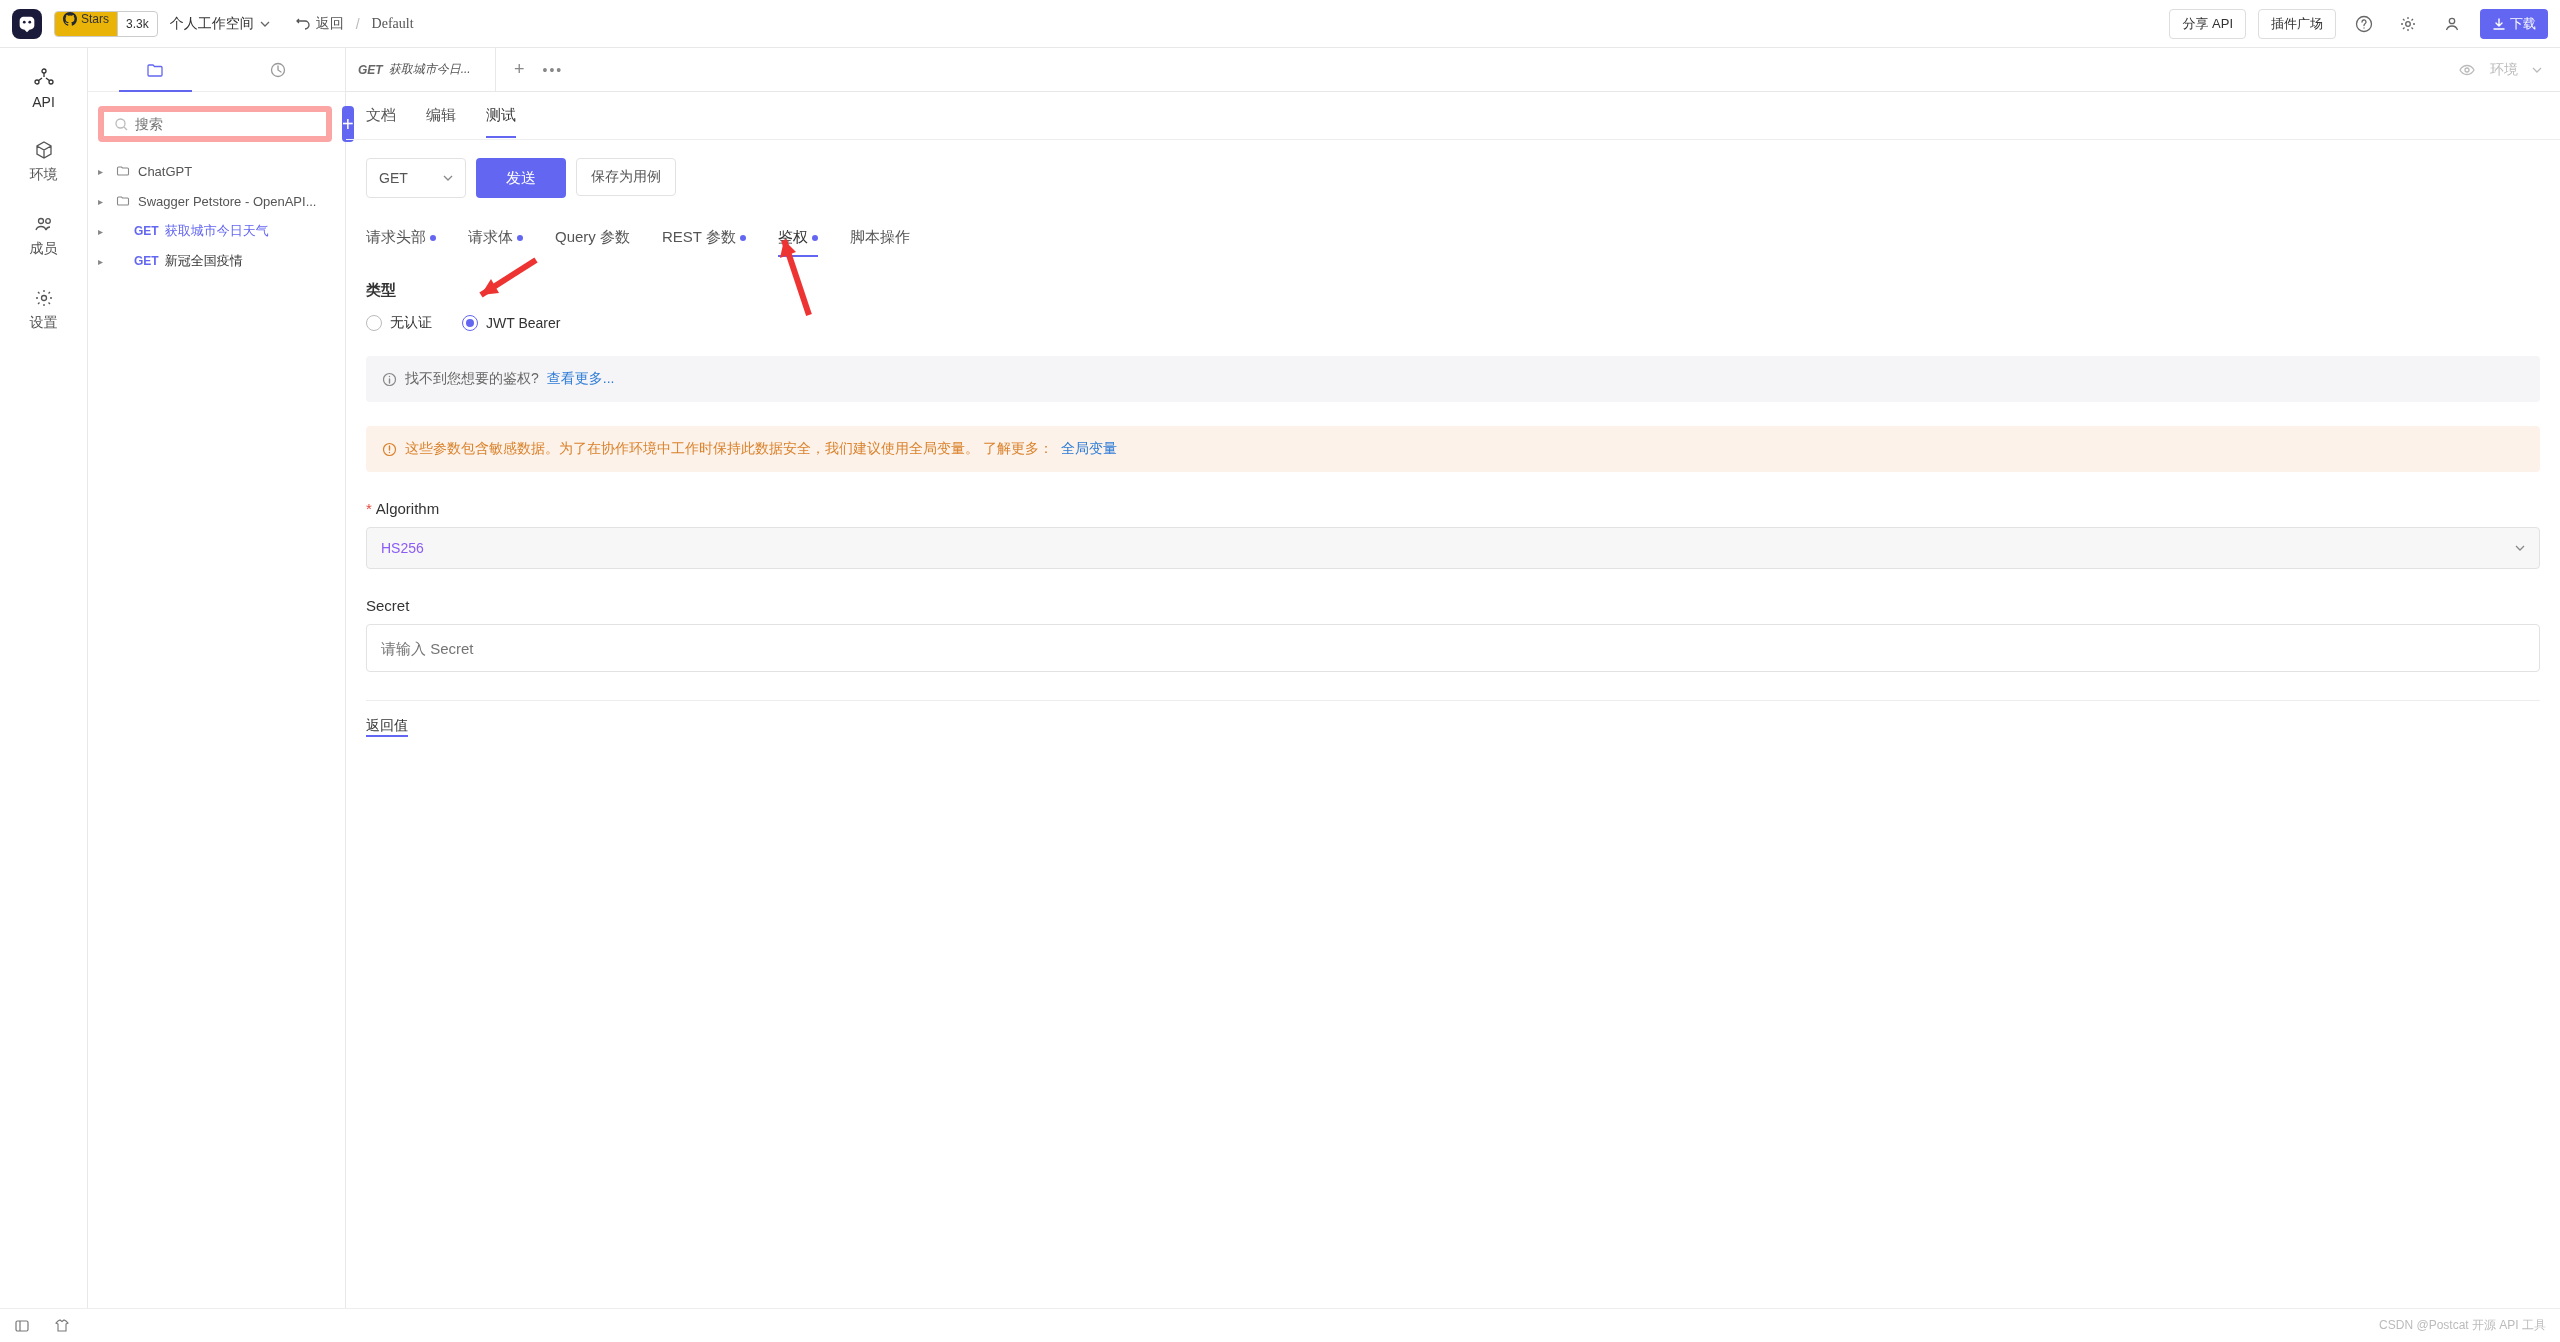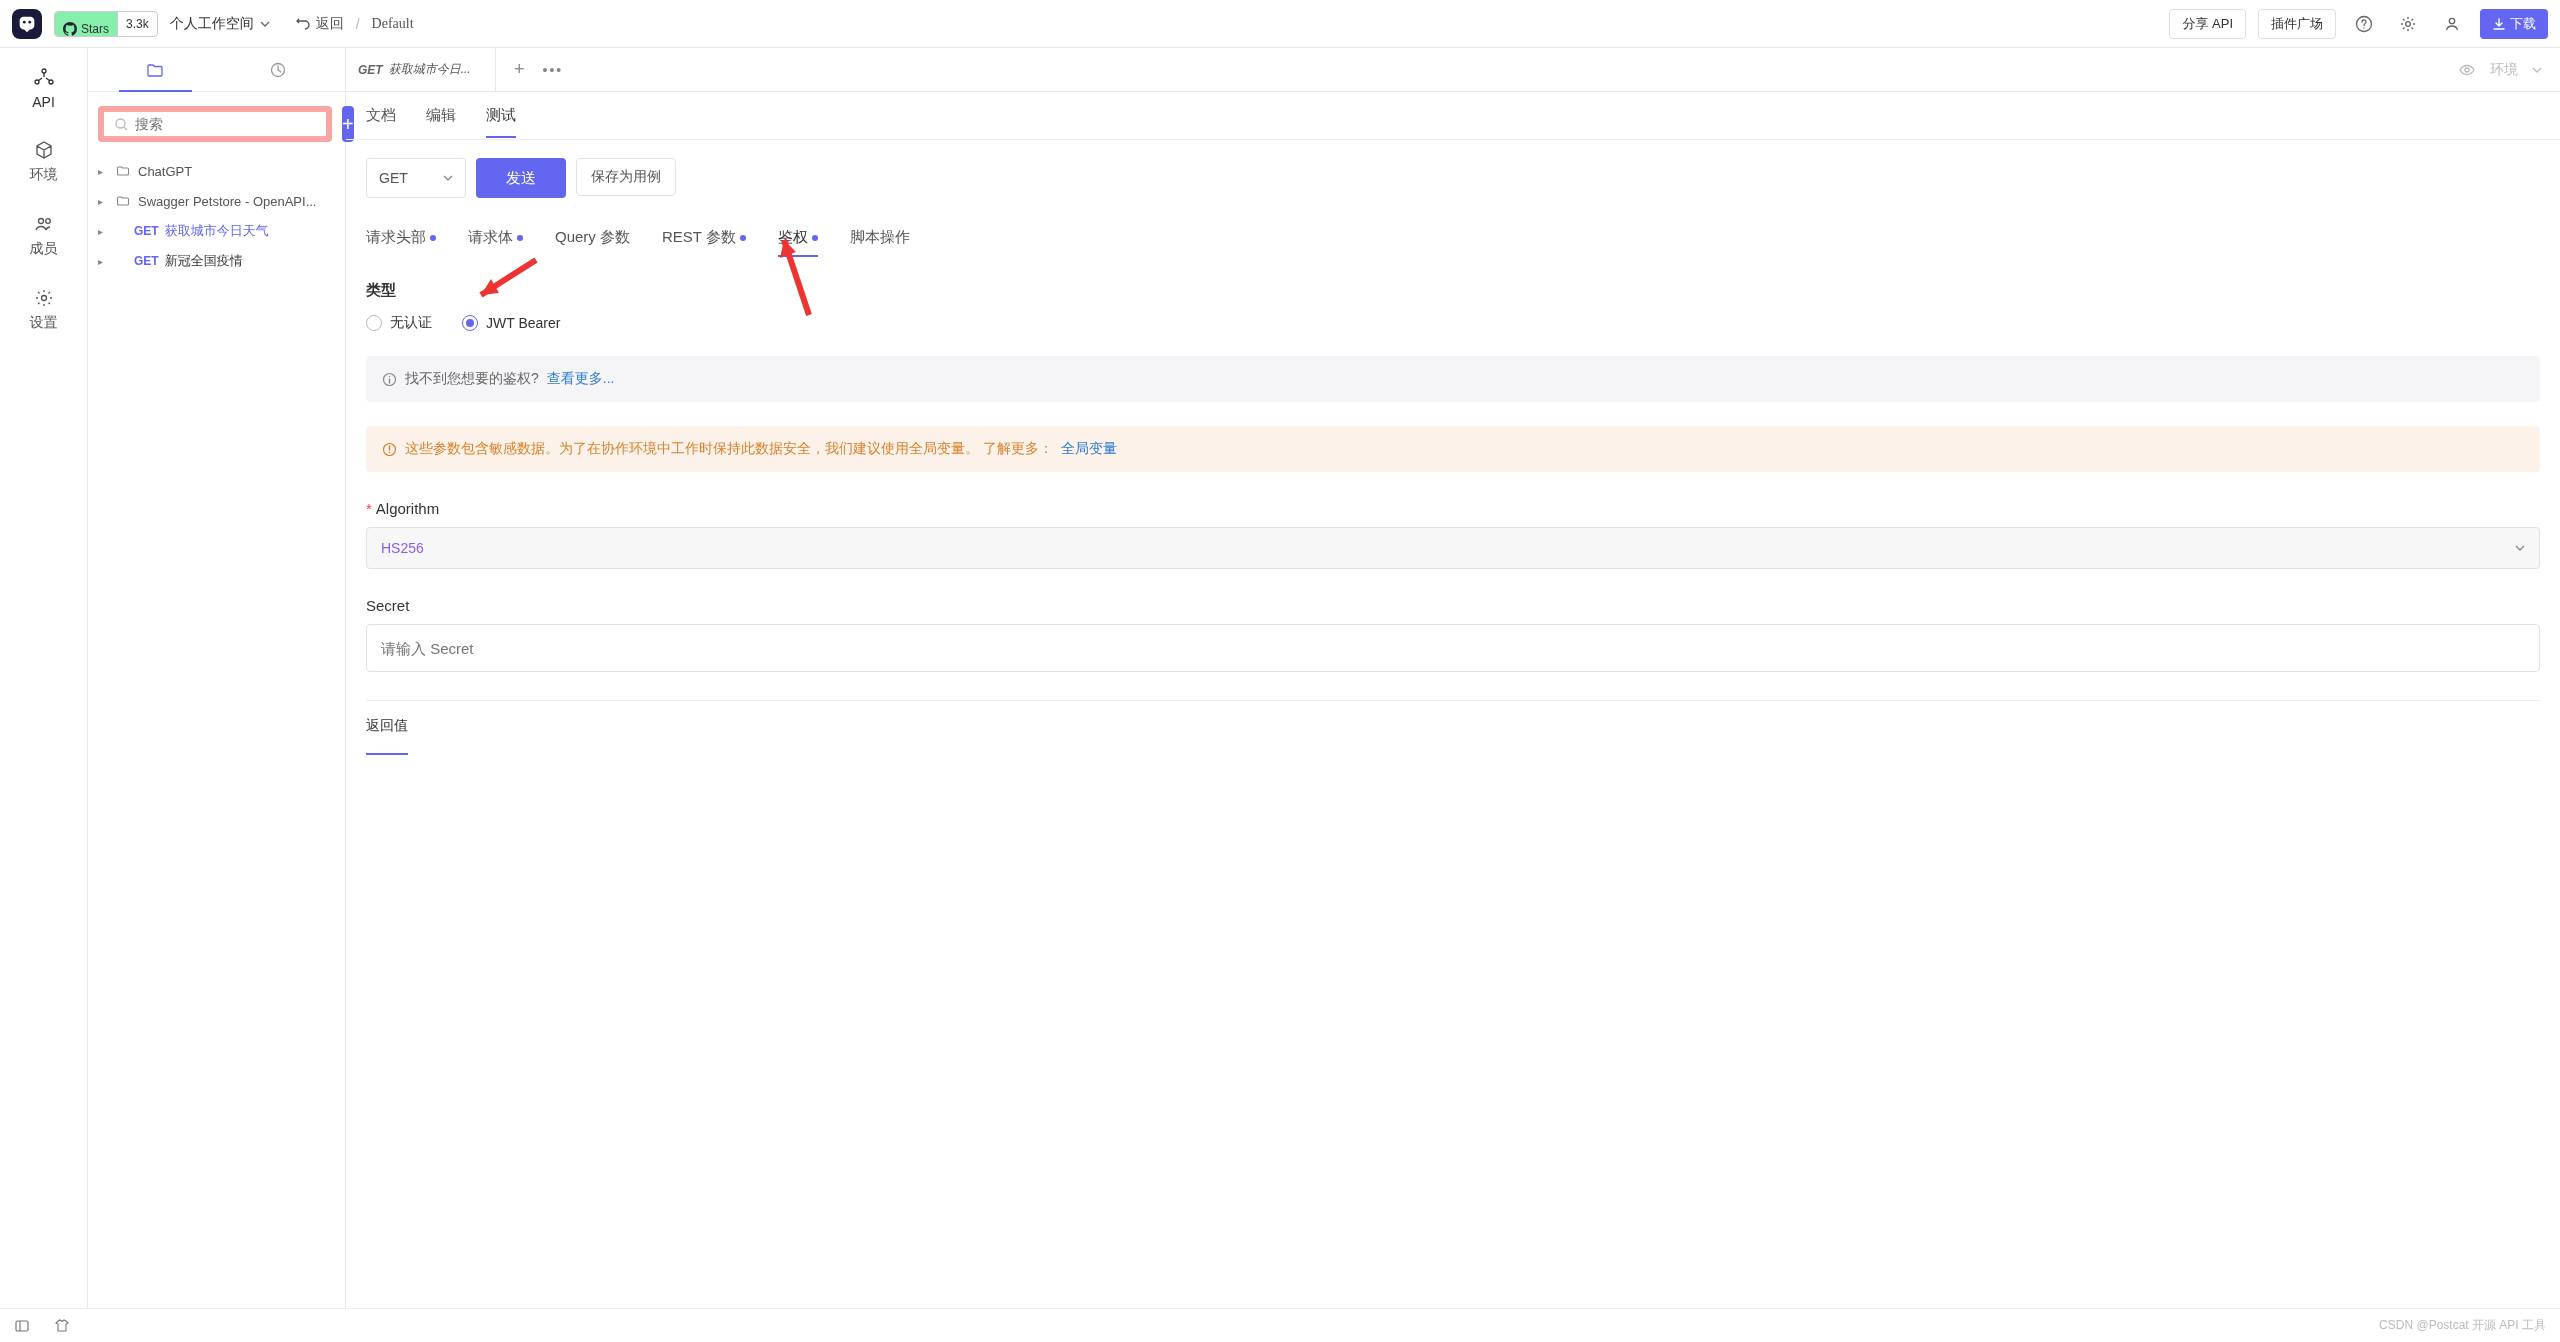--- a/index.html
+++ b/index.html
@@ -4,21 +4,21 @@
 <style>
   * { box-sizing: border-box; margin: 0; padding: 0; }
   html, body { height: 100%; font-family: -apple-system, BlinkMacSystemFont, "Segoe UI", "PingFang SC", "Microsoft YaHei", sans-serif; font-size: 14px; color: #333; background: #fff; }
   body { display: flex; flex-direction: column; }
 
   
   .topbar { height: 48px; border-bottom: 1px solid #e8e8e8; display: flex; align-items: center; padding: 0 12px; gap: 12px; }
   .logo { width: 30px; height: 30px; border-radius: 8px; background: #1a1a3a; display: flex; align-items: center; justify-content: center; }
   .logo svg { width: 22px; height: 22px; }
   .gh-stars { display: flex; align-items: center; border: 1px solid #ccc; border-radius: 4px; height: 26px; overflow: hidden; font-size: 12px; }
-  .gh-stars .gh-left { display: flex; align-items: flex-end; gap: 4px; padding: 0 8px; background: #86efac; border-right: 1px solid #ccc; height: 100%; }
+  .gh-stars .gh-left { display: flex; align-items: flex-start; gap: 4px; padding: 0 8px; background: #eab308; border-right: 1px solid #ccc; height: 100%; }
   .gh-stars .gh-right { padding: 0 8px; }
   .ws-select { display: flex; align-items: center; gap: 6px; color: #333; cursor: pointer; }
   .tb-back { display: flex; align-items: center; gap: 6px; color: #555; cursor: pointer; margin-left: 12px; }
   .tb-slash { color: #bbb; }
   .tb-crumb { color: #555; font-family: Liberation Serif, serif; }
   .tb-spacer { flex: 1; }
   .tb-btn { height: 30px; padding: 0 12px; border: 1px solid #ddd; border-radius: 4px; background: #fff; display: flex; align-items: center; cursor: pointer; font-size: 13px; color: #333; }
   .tb-icon-btn { width: 32px; height: 32px; display: flex; align-items: center; justify-content: center; cursor: pointer; color: #666; border-radius: 4px; }
   .tb-download { background: #6366f1; color: #fff; border: none; gap: 4px; }
 
@@ -85,21 +85,21 @@
   .info-box { background:#f5f5f7; border-radius:4px; padding:14px 16px; display:flex; align-items:center; gap:8px; color:#666; margin-bottom:24px; }
   .info-box a { color:#2e7cd6; cursor:pointer; }
   .warn-box { background:#fdf2ea; border-radius:4px; padding:14px 16px; display:flex; align-items:center; gap:8px; color:#d9822b; margin-bottom:28px; }
   .warn-box a { color:#2e7cd6; cursor:pointer; }
 
   .field-label { font-size:15px; margin-bottom:10px; display:flex; align-items:center; gap:4px; }
   .req-star { color:#e74c3c; }
   .select-box { width:100%; height:42px; border:1px solid #e2e2e2; border-radius:4px; background:#f7f7f7; display:flex; align-items:center; justify-content:space-between; padding:0 14px; color:#8b5cf6; margin-bottom:28px; }
   .text-in { width:100%; height:48px; border:1px solid #e2e2e2; border-radius:4px; padding:0 14px; font-size:15px; outline:none; margin-bottom:28px; }
 
-  .sub-tab { display:inline-block; padding-bottom:18px; border-bottom:2px solid #6366f1; color:#333; }
+  .sub-tab { display:inline-block; padding-bottom:0; border-bottom:2px solid #6366f1; color:#333; }
 
   
   .arrow { position:absolute; pointer-events:none; }
 
   
   .footer { height:34px; border-top:1px solid #eee; display:flex; align-items:center; padding:0 14px; gap:24px; color:#777; }
   .footer-spacer { flex:1; }
   .wm { color:#bbb; font-size:12px; }
 
   svg { display:block; }

